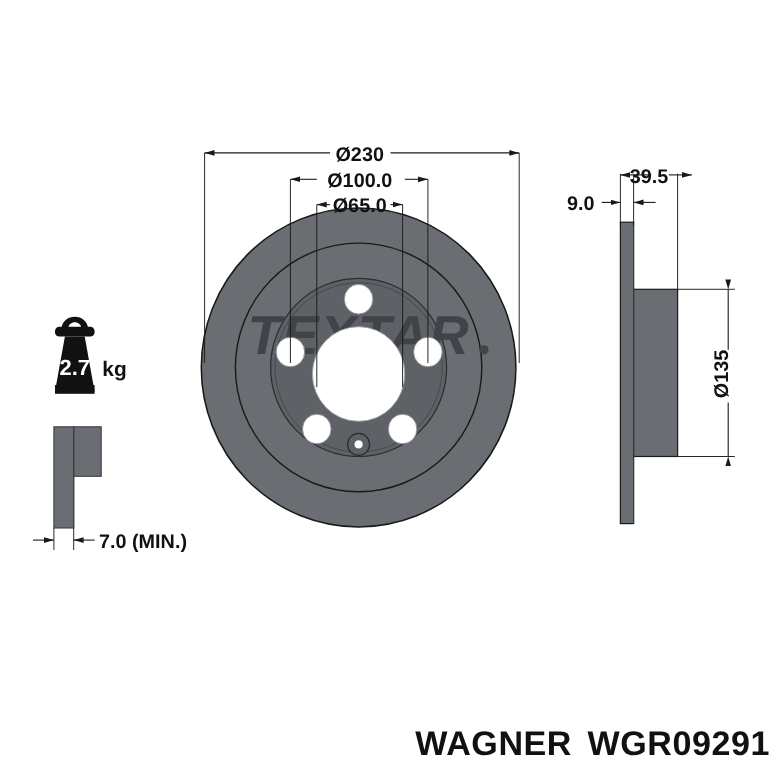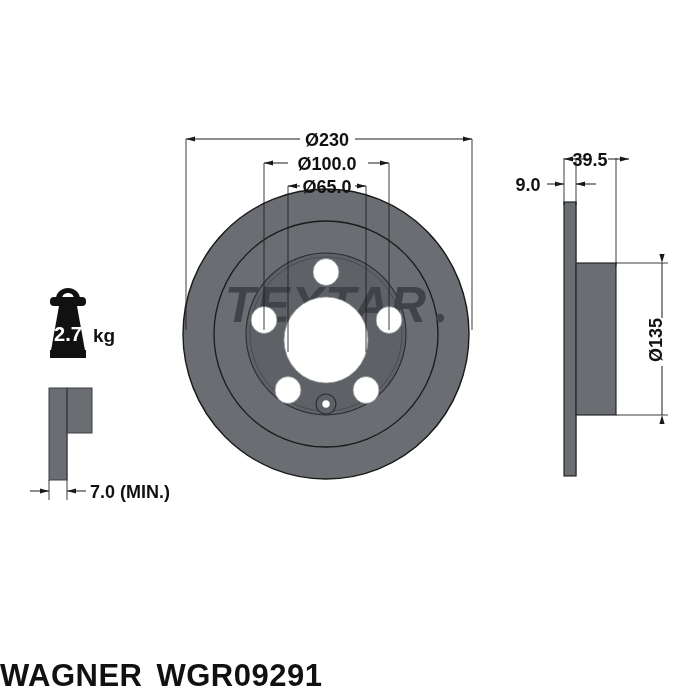--- a/index.html
+++ b/index.html
@@ -15,21 +15,21 @@
   .dimtext{
     font-family:"Liberation Sans", sans-serif;
     font-weight:bold;
     fill:#111111;
   }
   .footer{
     position:absolute;
     left:0;
     bottom:6px;
     width:700px;
-    text-align:left;
+    text-align:right;
     font-family:"Liberation Sans", sans-serif;
     font-weight:bold;
     font-size:31px;
     letter-spacing:0.5px;
     color:#111111;
     white-space:nowrap;
   }
   .footer span{display:inline-block;}
   .footer .brand{margin-right:14px;}
 </style>

